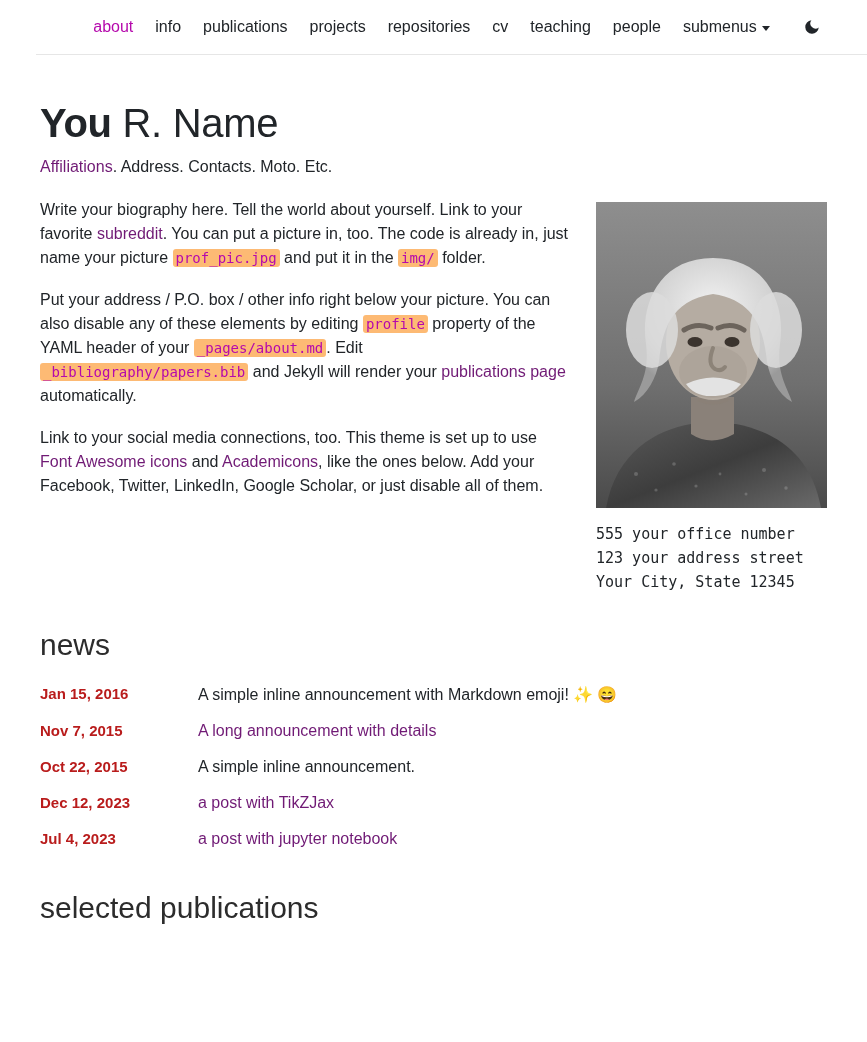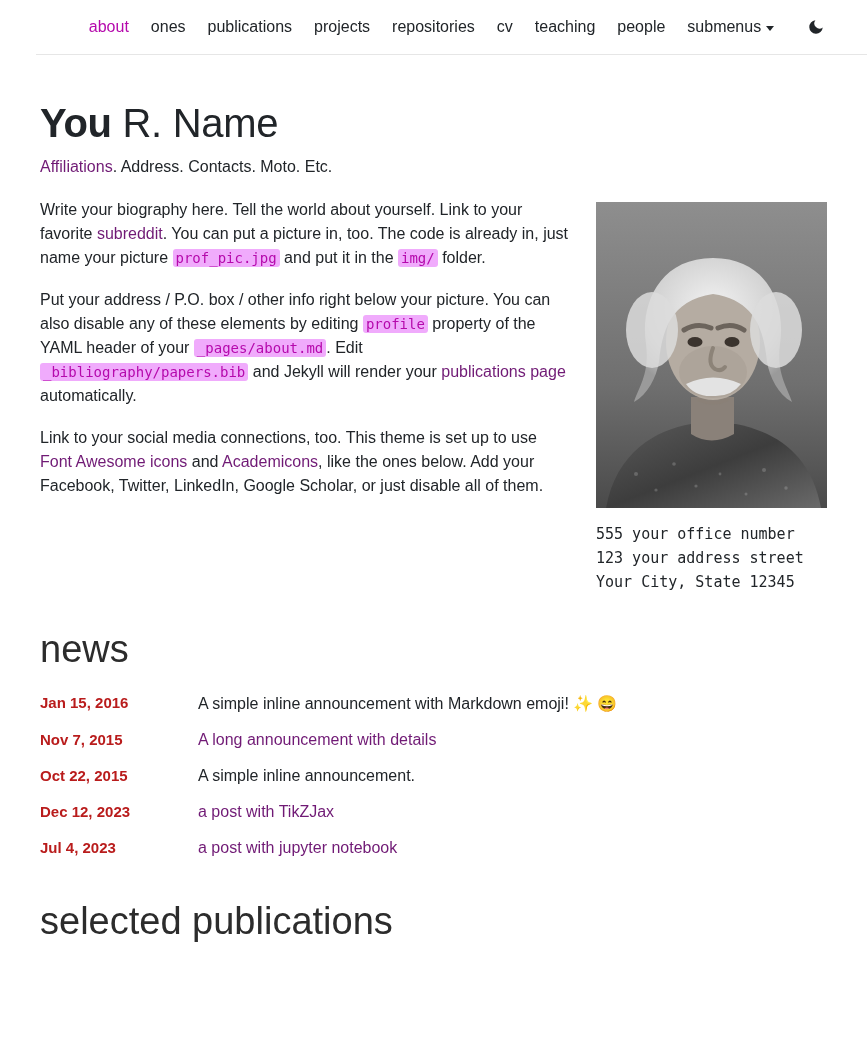--- a/index.html
+++ b/index.html
@@ -99,27 +99,27 @@
   }
   p.para {
     font-size: 16px;
     line-height: 24px;
     margin: 0 0 18px 0;
   }
   code.inline {
     font-family: "DejaVu Sans Mono", monospace;
     font-size: 14px;
     color: #B509AC;
-    background: #f0abfc;
+    background: #fdba74;
     padding: 1px 3px;
     border-radius: 3px;
   }
 
   h2.section {
-    font-size: 38px;
+    font-size: 30px;
     font-weight: 400;
     color: #2c2c2c;
     margin: 34px 0 14px 0;
   }
   .clearfix::after { content: ""; display: block; clear: both; }
 
   
   table.entries {
     width: 100%;
     border-collapse: collapse;
@@ -140,21 +140,21 @@
   td.desc { color: #212529; }
 
   .pub-head { margin-top: 30px; }
 </style>
 </head>
 <body>
 
 <div class="navbar">
   <div class="nav-inner">
     <a class="nav-link active">about</a>
-    <a class="nav-link">ones</a>
+    <a class="nav-link">info</a>
     <a class="nav-link">publications</a>
     <a class="nav-link">projects</a>
     <a class="nav-link">repositories</a>
     <a class="nav-link">cv</a>
     <a class="nav-link">teaching</a>
     <a class="nav-link">people</a>
     <a class="nav-link nav-drop">
       <span>submenus</span>
       <span class="caret"></span>
     </a>

